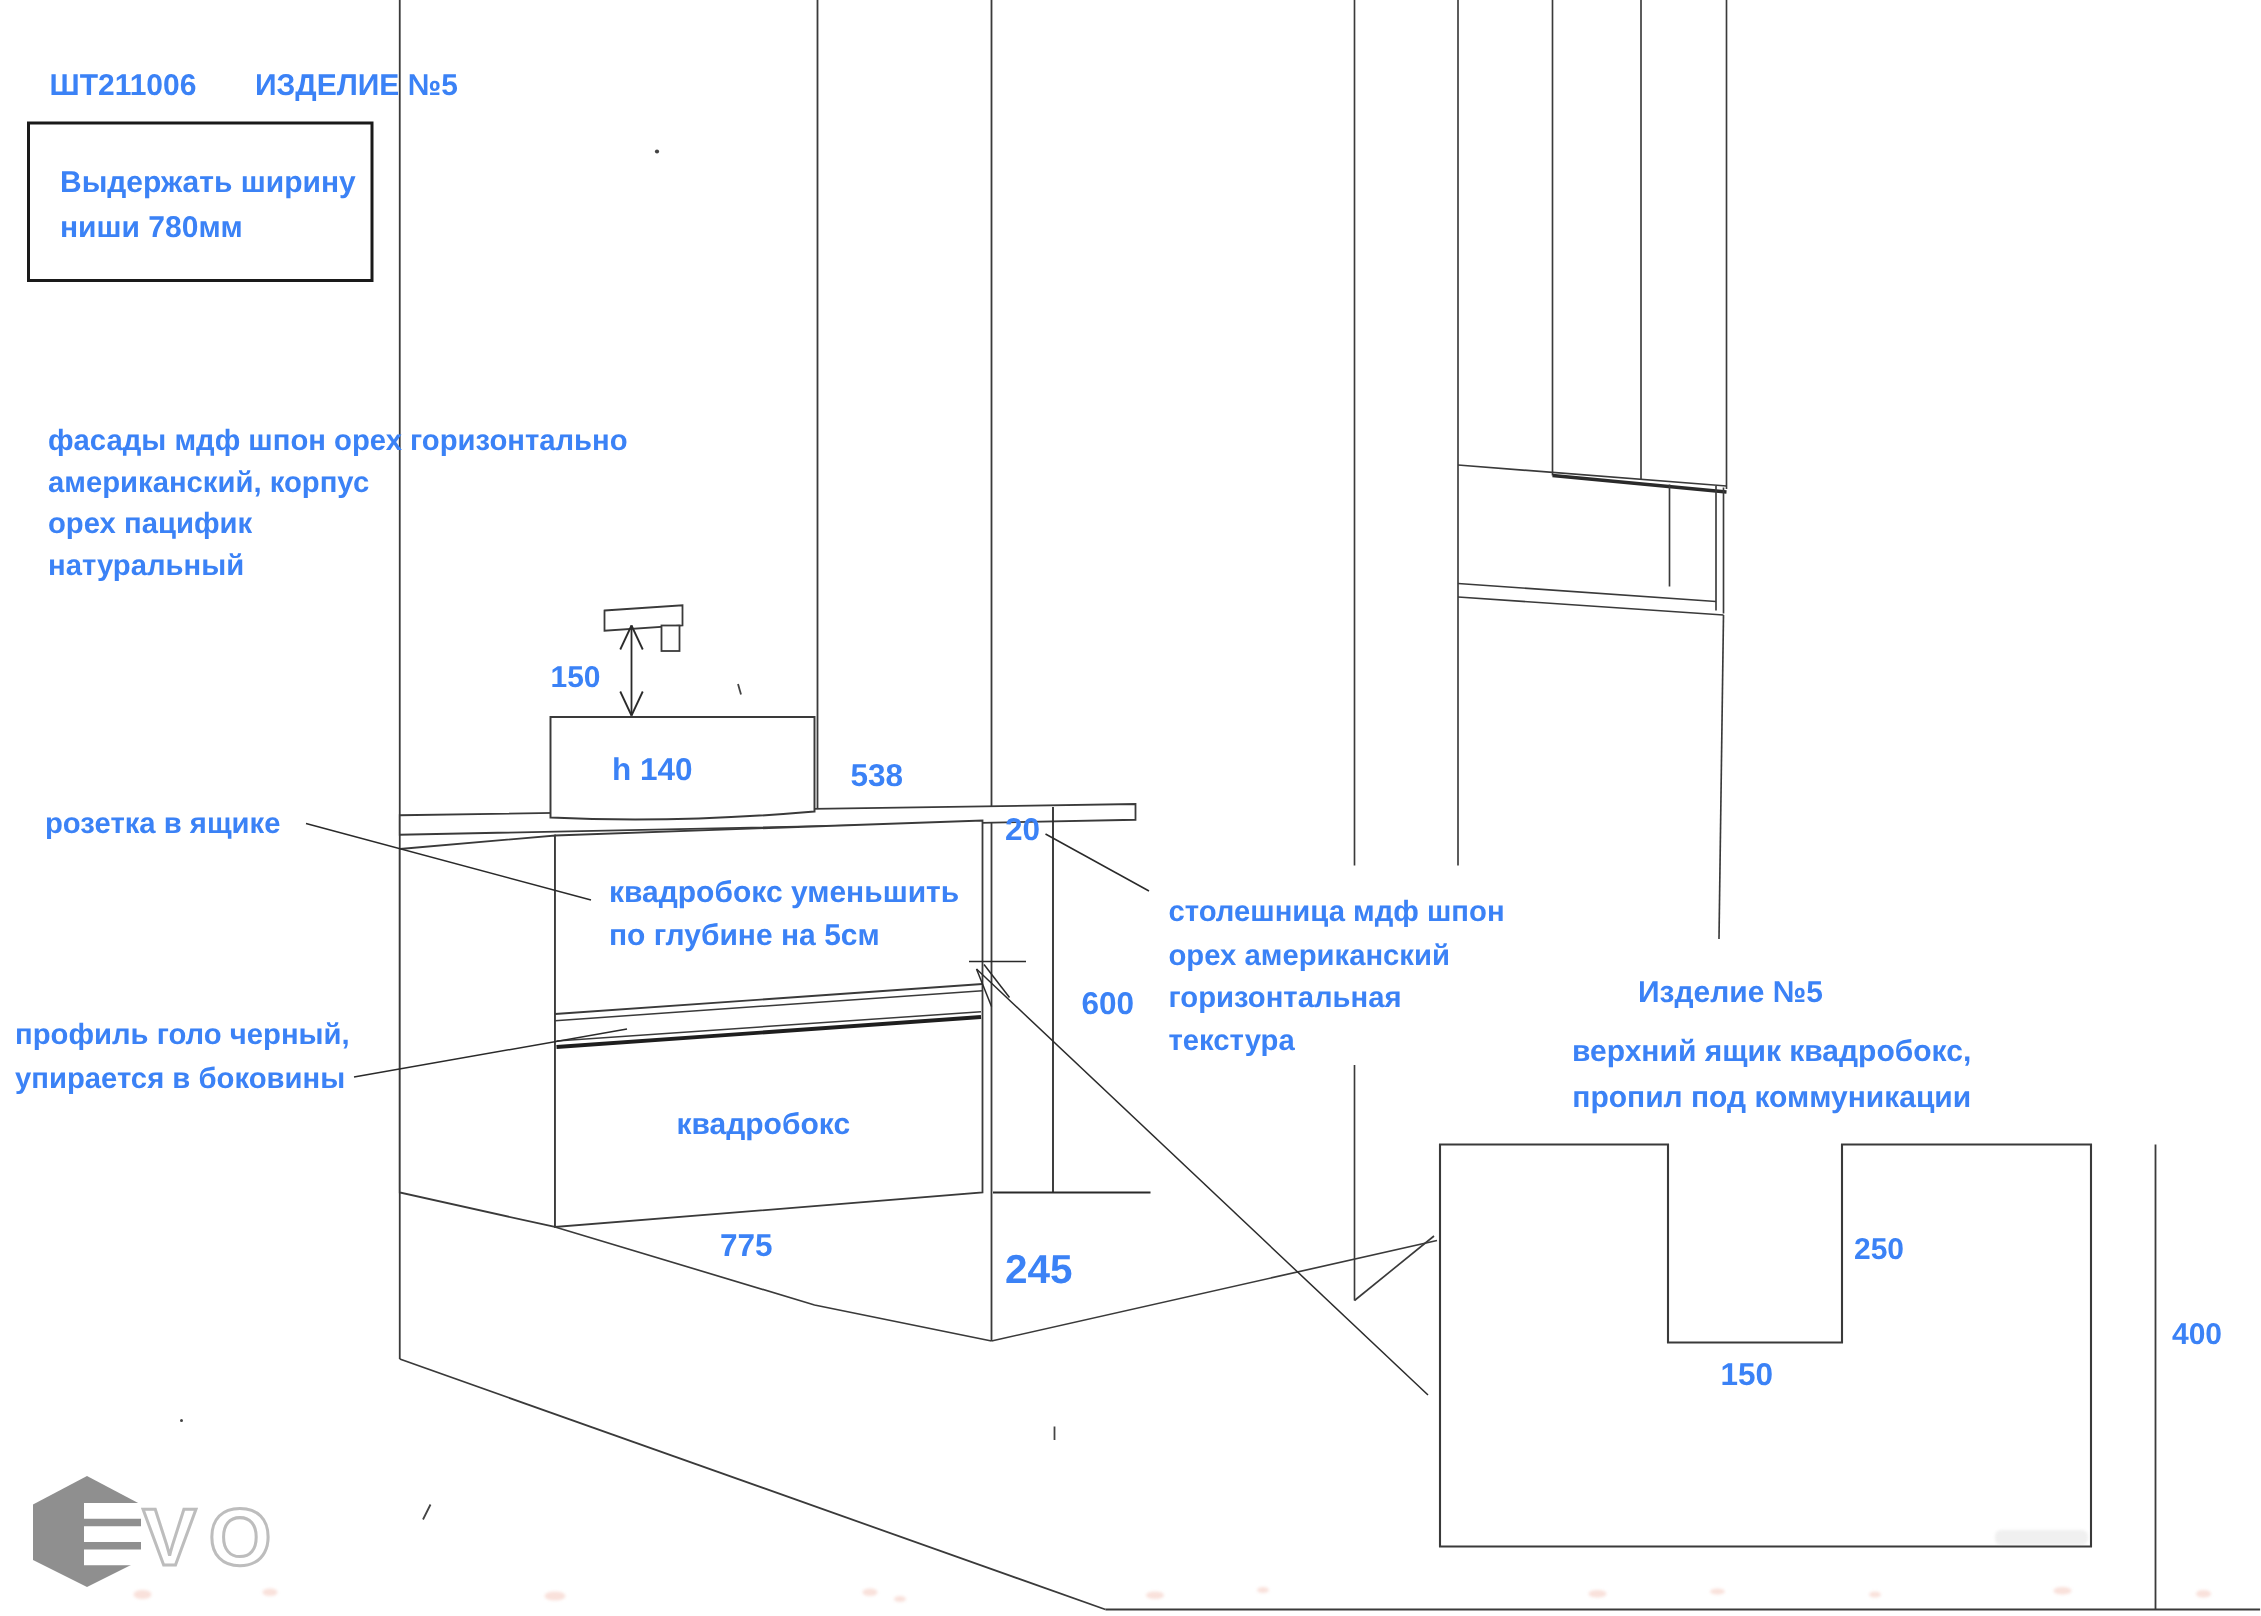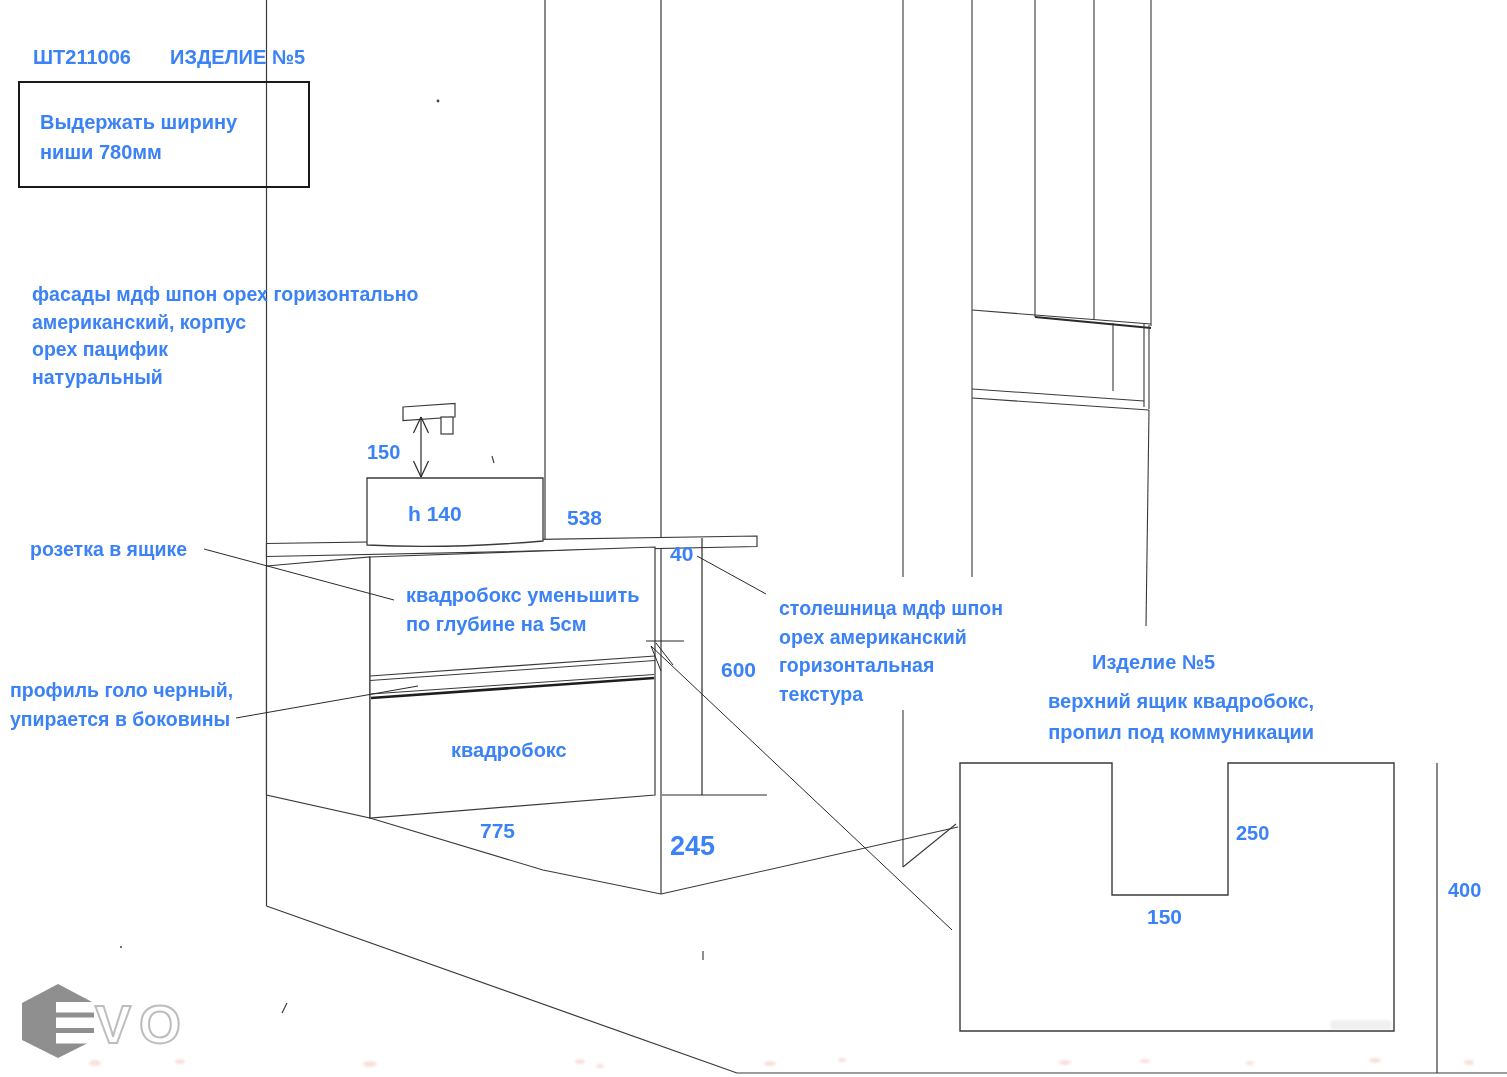--- a/index.html
+++ b/index.html
@@ -115,21 +115,21 @@
       <rect x="56" y="1002" width="42" height="10.5" fill="#ffffff"></rect>
       <rect x="56" y="1017.5" width="42" height="10.5" fill="#ffffff"></rect>
       <rect x="56" y="1033" width="42" height="10.5" fill="#ffffff"></rect>
       <text x="95" y="1043" font-family="Liberation Sans, sans-serif" font-size="54" font-weight="bold" fill="#ffffff" stroke="#bdbdbd" stroke-width="2" letter-spacing="8">VO</text>
     </g>
   </svg>
 
   <div class="lbl" style="left:33px;top:44px;font-size:20px;">ШТ211006</div>
   <div class="lbl" style="left:170px;top:44px;font-size:20px;">ИЗДЕЛИЕ №5</div>
 
-  <div class="notebox" style="left:18px;top:81px;width:292px;height:107px;">
+  <div class="notebox" style="left:18px;top:81px;width:231px;height:107px;">
     <div class="lbl" style="left:20px;top:24px;font-size:20px;line-height:30px;">Выдержать ширину
 ниши 780мм</div>
   </div>
 
   <div class="lbl" style="left:32px;top:281px;font-size:19.5px;line-height:27.5px;">фасады мдф шпон орех  горизонтально
 американский, корпус
 орех пацифик
 натуральный</div>
 
   <div class="lbl" style="left:30px;top:536px;font-size:19.5px;text-align:right;">розетка в ящике</div>
@@ -142,21 +142,21 @@
 орех американский
 горизонтальная
 текстура</div>
   <div class="lbl bgwhite" style="left:1092px;top:629px;font-size:20px;">Изделие №5</div>
   <div class="lbl bgwhite" style="left:1048px;top:666px;font-size:20px;line-height:31px;text-align:right;">верхний ящик квадробокс,
 пропил под коммуникации</div>
 
   <div class="lbl" style="left:367px;top:439px;font-size:20px;">150</div>
   <div class="lbl" style="left:408px;top:500px;font-size:21px;">h 140</div>
   <div class="lbl" style="left:567px;top:504px;font-size:21px;">538</div>
-  <div class="lbl" style="left:670px;top:540px;font-size:21px;">40</div>
+  <div class="lbl" style="left:670px;top:540px;font-size:21px;">20</div>
   <div class="lbl" style="left:721px;top:656px;font-size:21px;">600</div>
   <div class="lbl" style="left:480px;top:817px;font-size:21px;">775</div>
   <div class="lbl" style="left:670px;top:828px;font-size:27px;">245</div>
   <div class="lbl" style="left:1236px;top:820px;font-size:20px;">250</div>
   <div class="lbl" style="left:1147px;top:903px;font-size:21px;">150</div>
   <div class="lbl" style="left:1448px;top:877px;font-size:20px;">400</div>
 
   <div class="pinkdot" style="left:89px;top:1060px;width:12px;height:6px;"></div>
   <div class="pinkdot" style="left:175px;top:1059px;width:10px;height:5px;"></div>
   <div class="pinkdot" style="left:363px;top:1061px;width:14px;height:6px;"></div>

